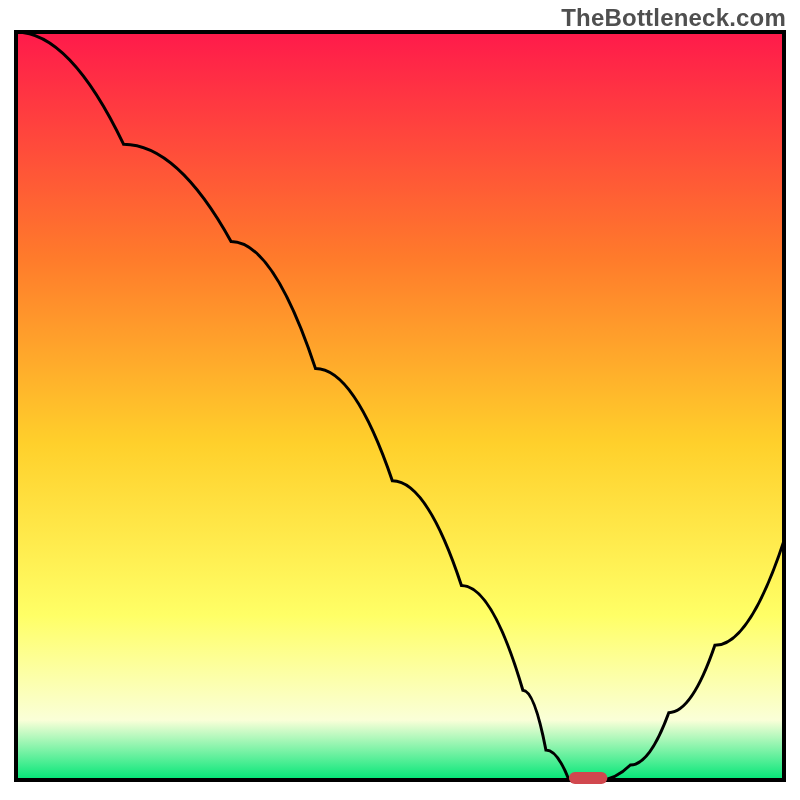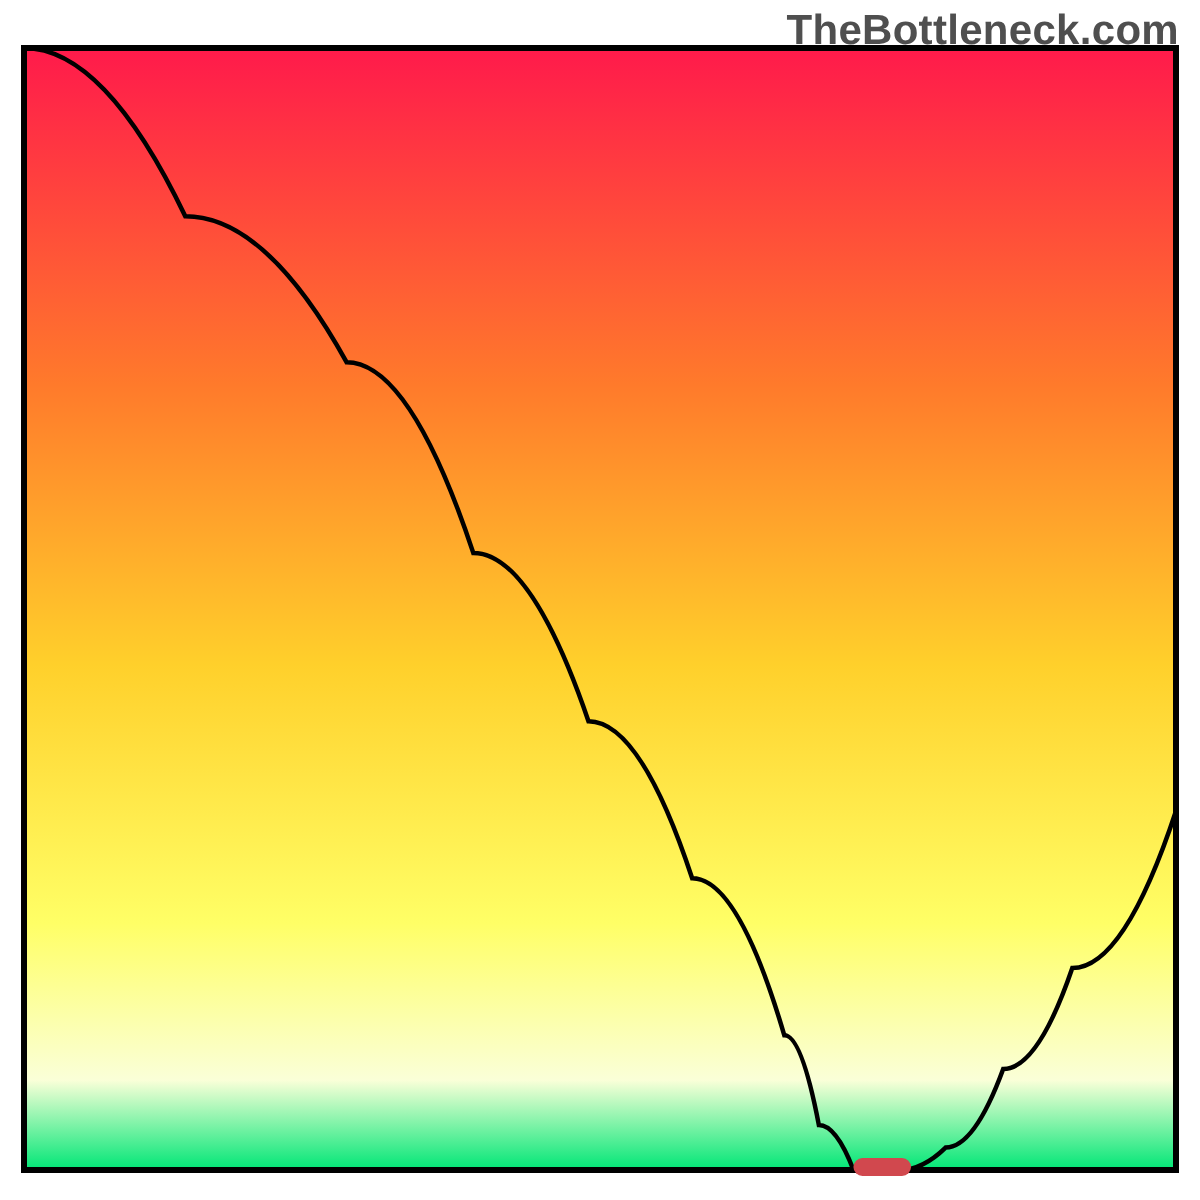--- a/index.html
+++ b/index.html
@@ -12,21 +12,21 @@
   }
   .frame {
     position: relative;
     width: 800px;
     height: 800px;
   }
   .watermark {
     position: absolute;
     top: 4px;
     right: 14px;
-    font-size: 28px;
+    font-size: 24px;
     font-weight: 600;
     color: #4f4f4f;
     letter-spacing: 0.2px;
     z-index: 10;
   }
   svg.chart {
     position: absolute;
     left: 0;
     top: 0;
   }

